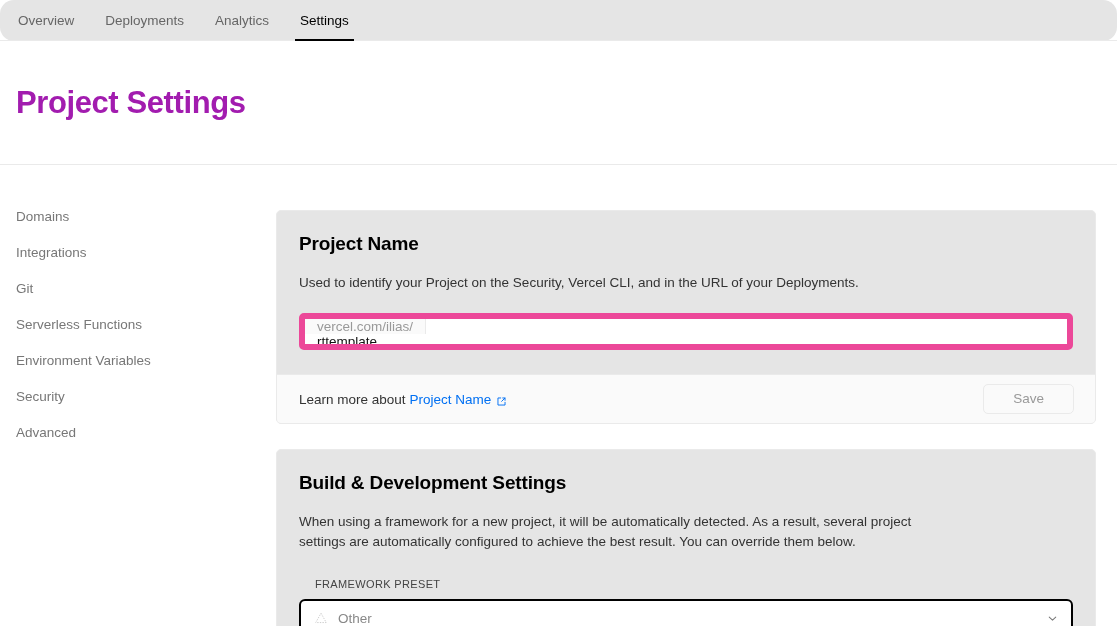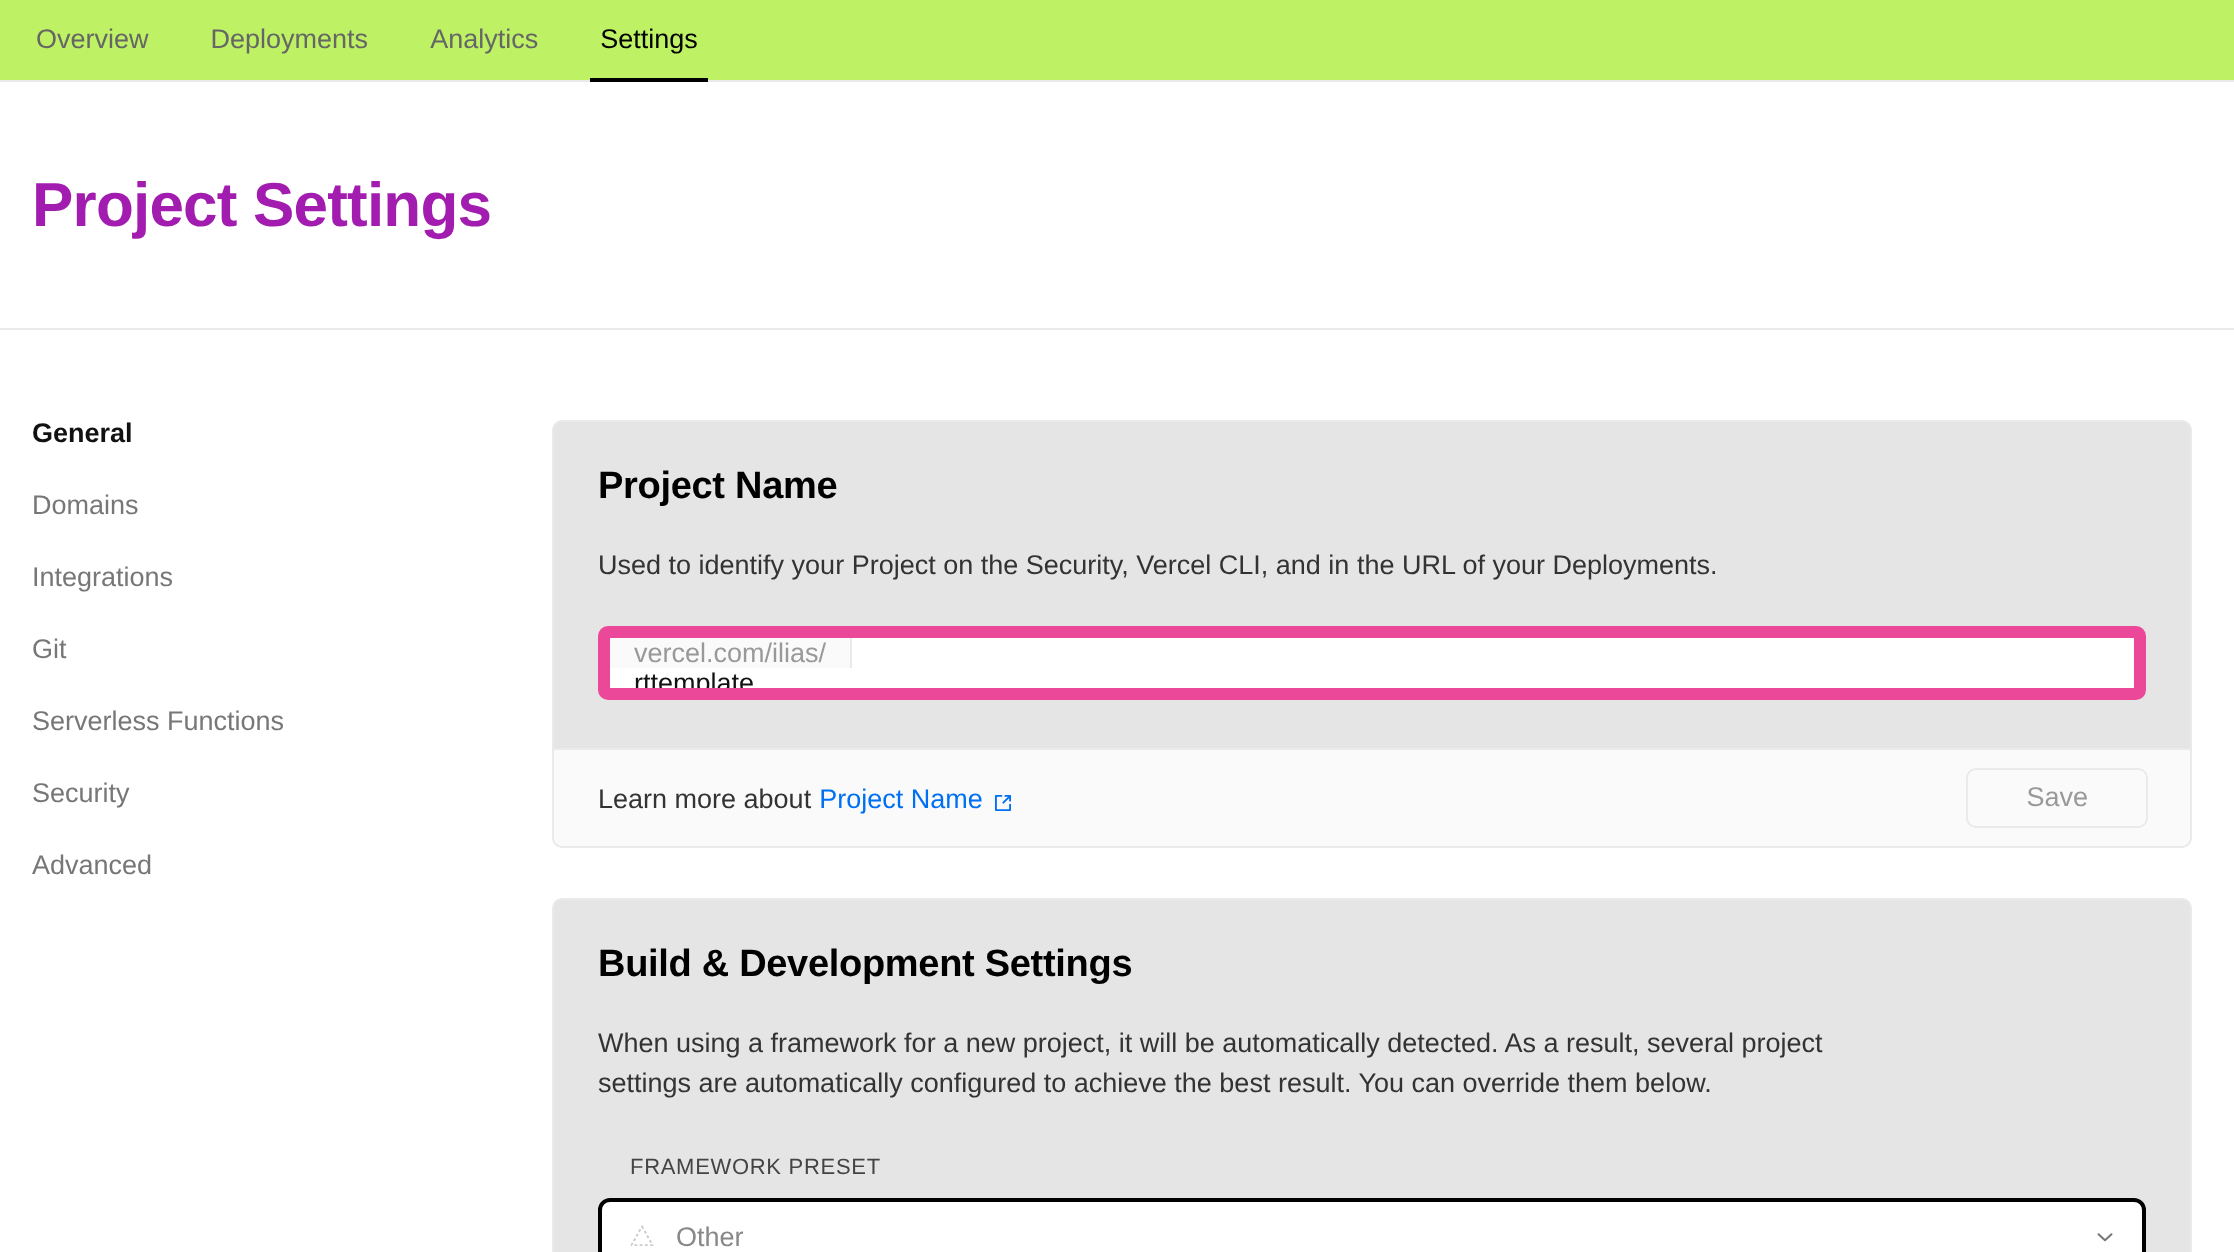--- a/index.html
+++ b/index.html
@@ -12,24 +12,25 @@
     font-family: "Liberation Sans", sans-serif;
     -webkit-font-smoothing: antialiased;
     overflow: hidden;
   }
 
   
   .topnav {
     position: relative;
     height: 41px;
     width: 100%;
-    background: #bef264;
-    display: flex;
-    align-items: center;
+    background: #e5e5e5;
+    display: flex;
+    align-items: flex-end;
     padding-left: 18px;
+    border-radius: 14px;
   }
   .topnav::after {
     content: "";
     position: absolute;
     left: 0; right: 0; bottom: 0;
     height: 1px;
     background: #eaeaea;
   }
   .nav-tab {
     position: relative;
@@ -268,25 +269,25 @@
   <div class="nav-tab active">Settings</div>
 </div>
 
 <div class="page-header">
   <h1 class="page-title">Project Settings</h1>
 </div>
 
 <div class="content">
 
   <div class="sidebar">
-    <div class="side-item active">General</div>
     <div class="side-item">Domains</div>
     <div class="side-item">Integrations</div>
     <div class="side-item">Git</div>
     <div class="side-item">Serverless Functions</div>
+    <div class="side-item">Environment Variables</div>
     <div class="side-item">Security</div>
     <div class="side-item">Advanced</div>
   </div>
 
   <div class="main">
 
     <div class="card">
       <div class="card-body">
         <h2 class="card-title">Project Name</h2>
         <p class="card-desc">Used to identify your Project on the Security, Vercel CLI, and in the URL of your Deployments.</p>

